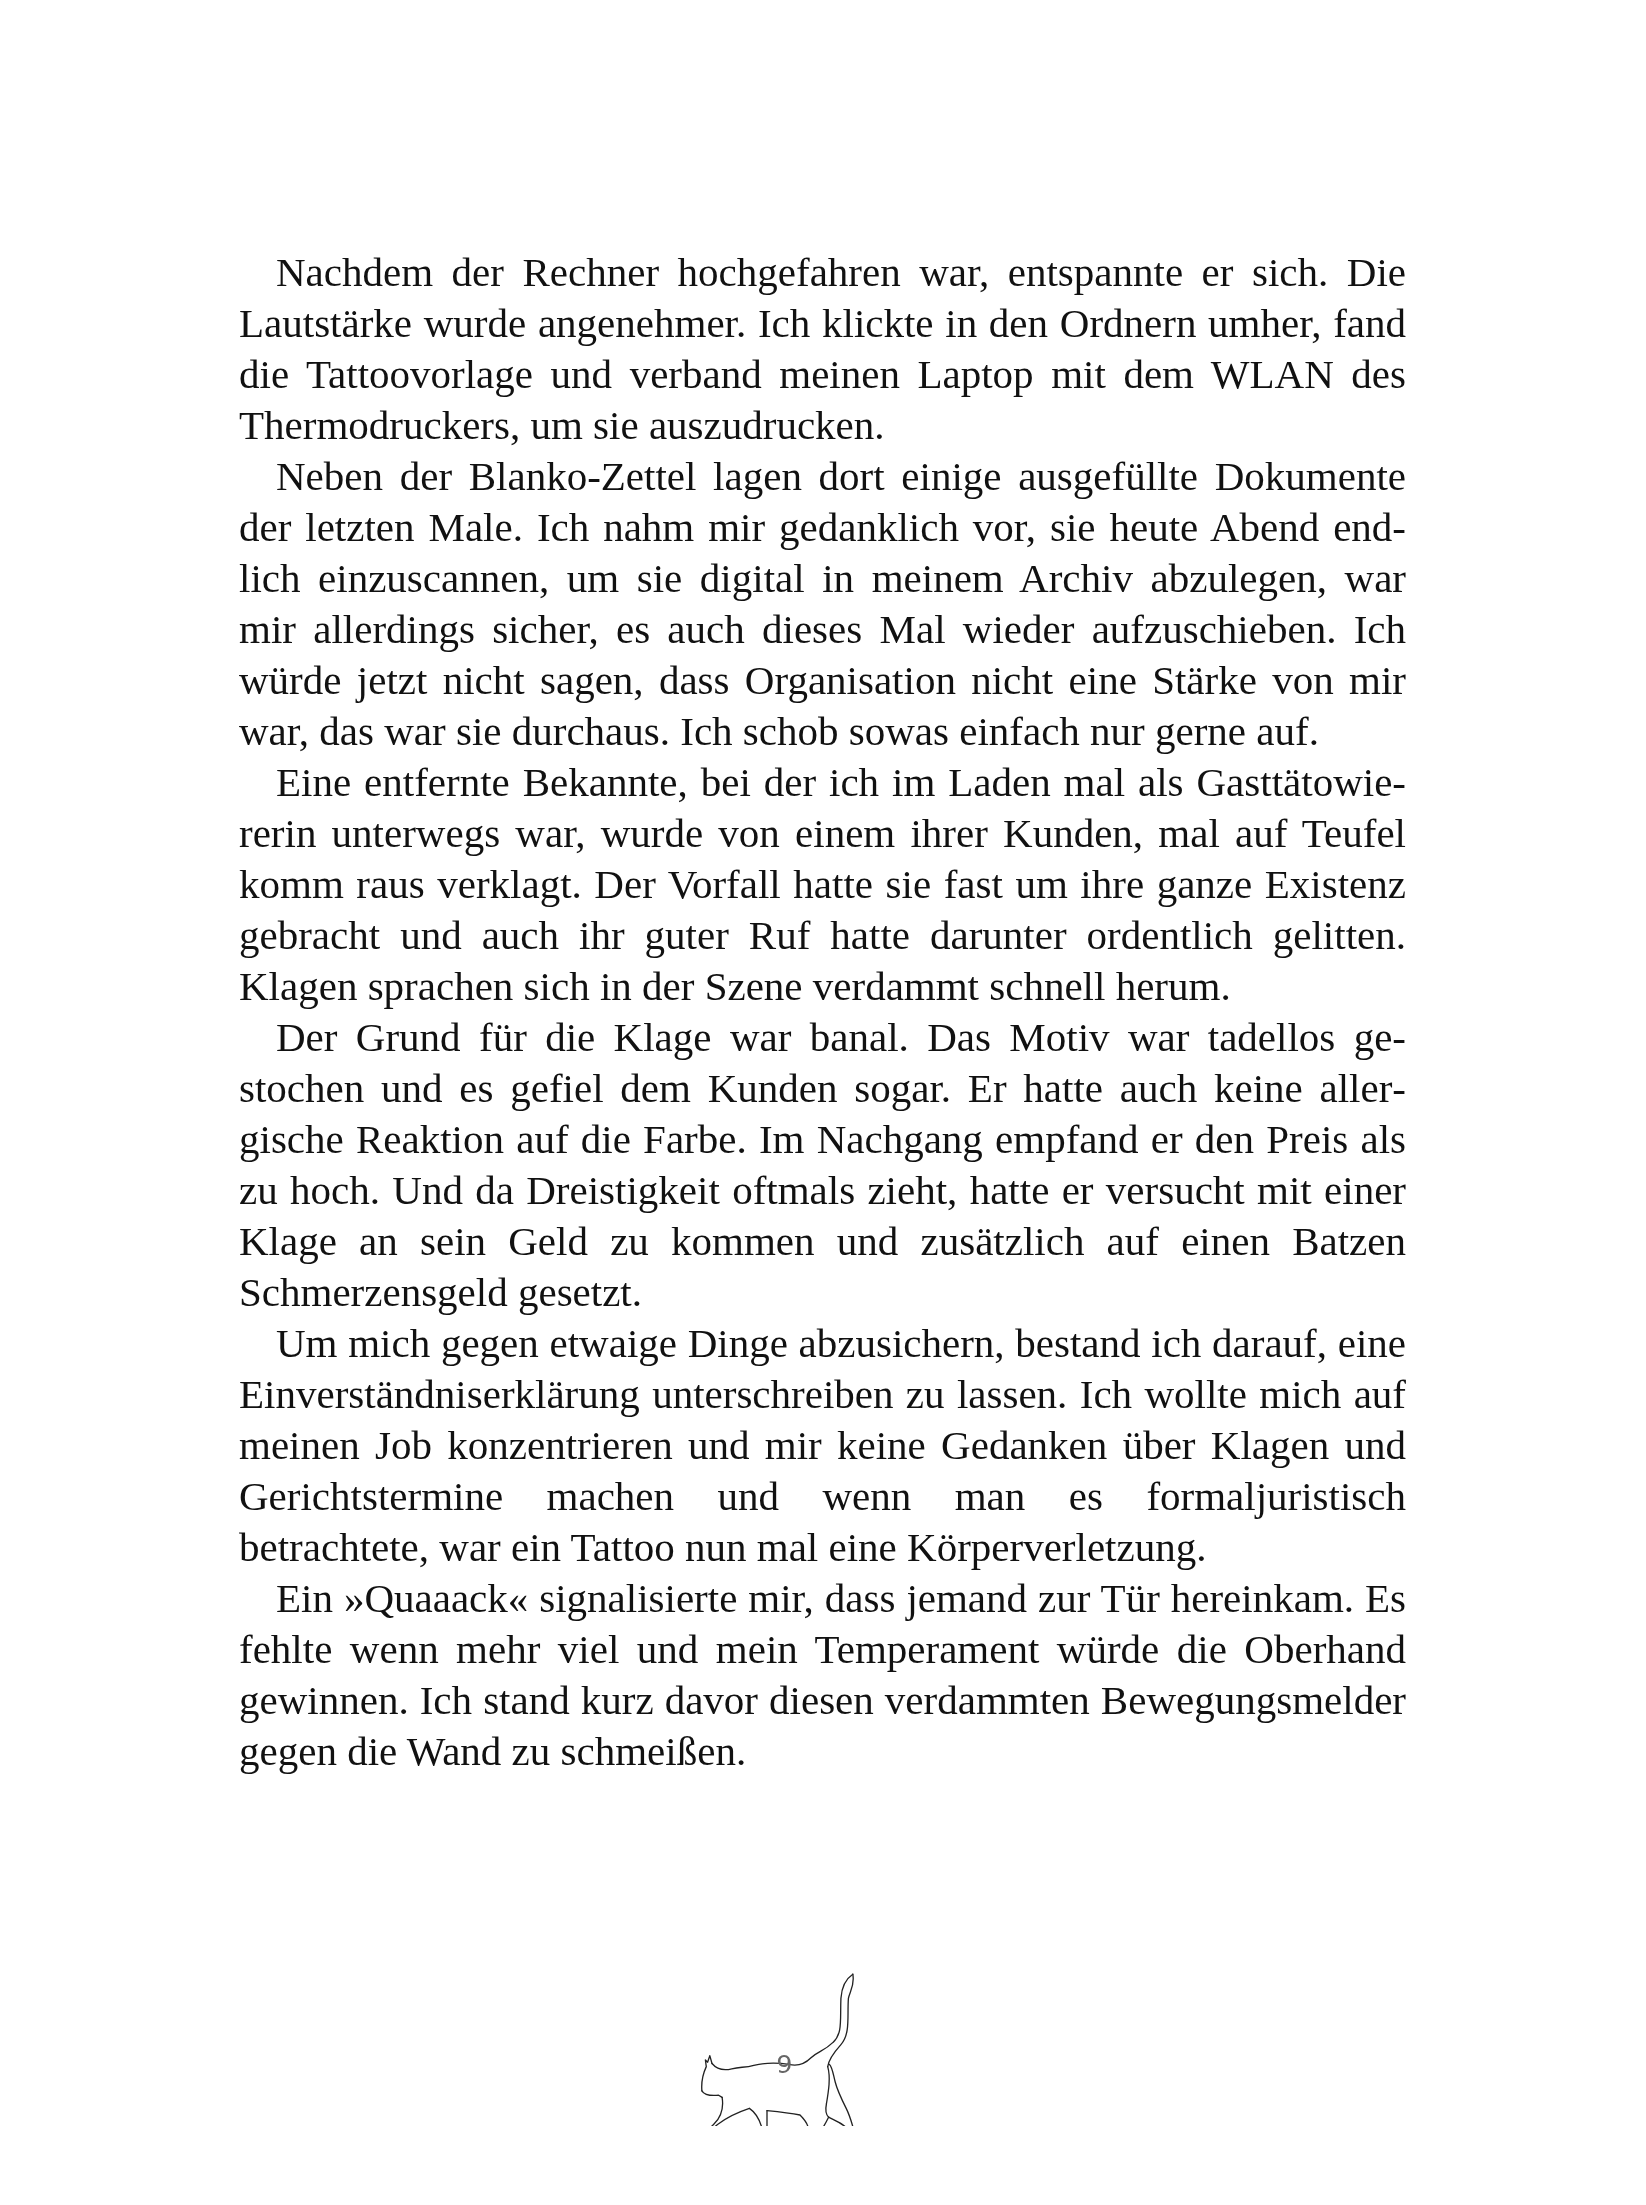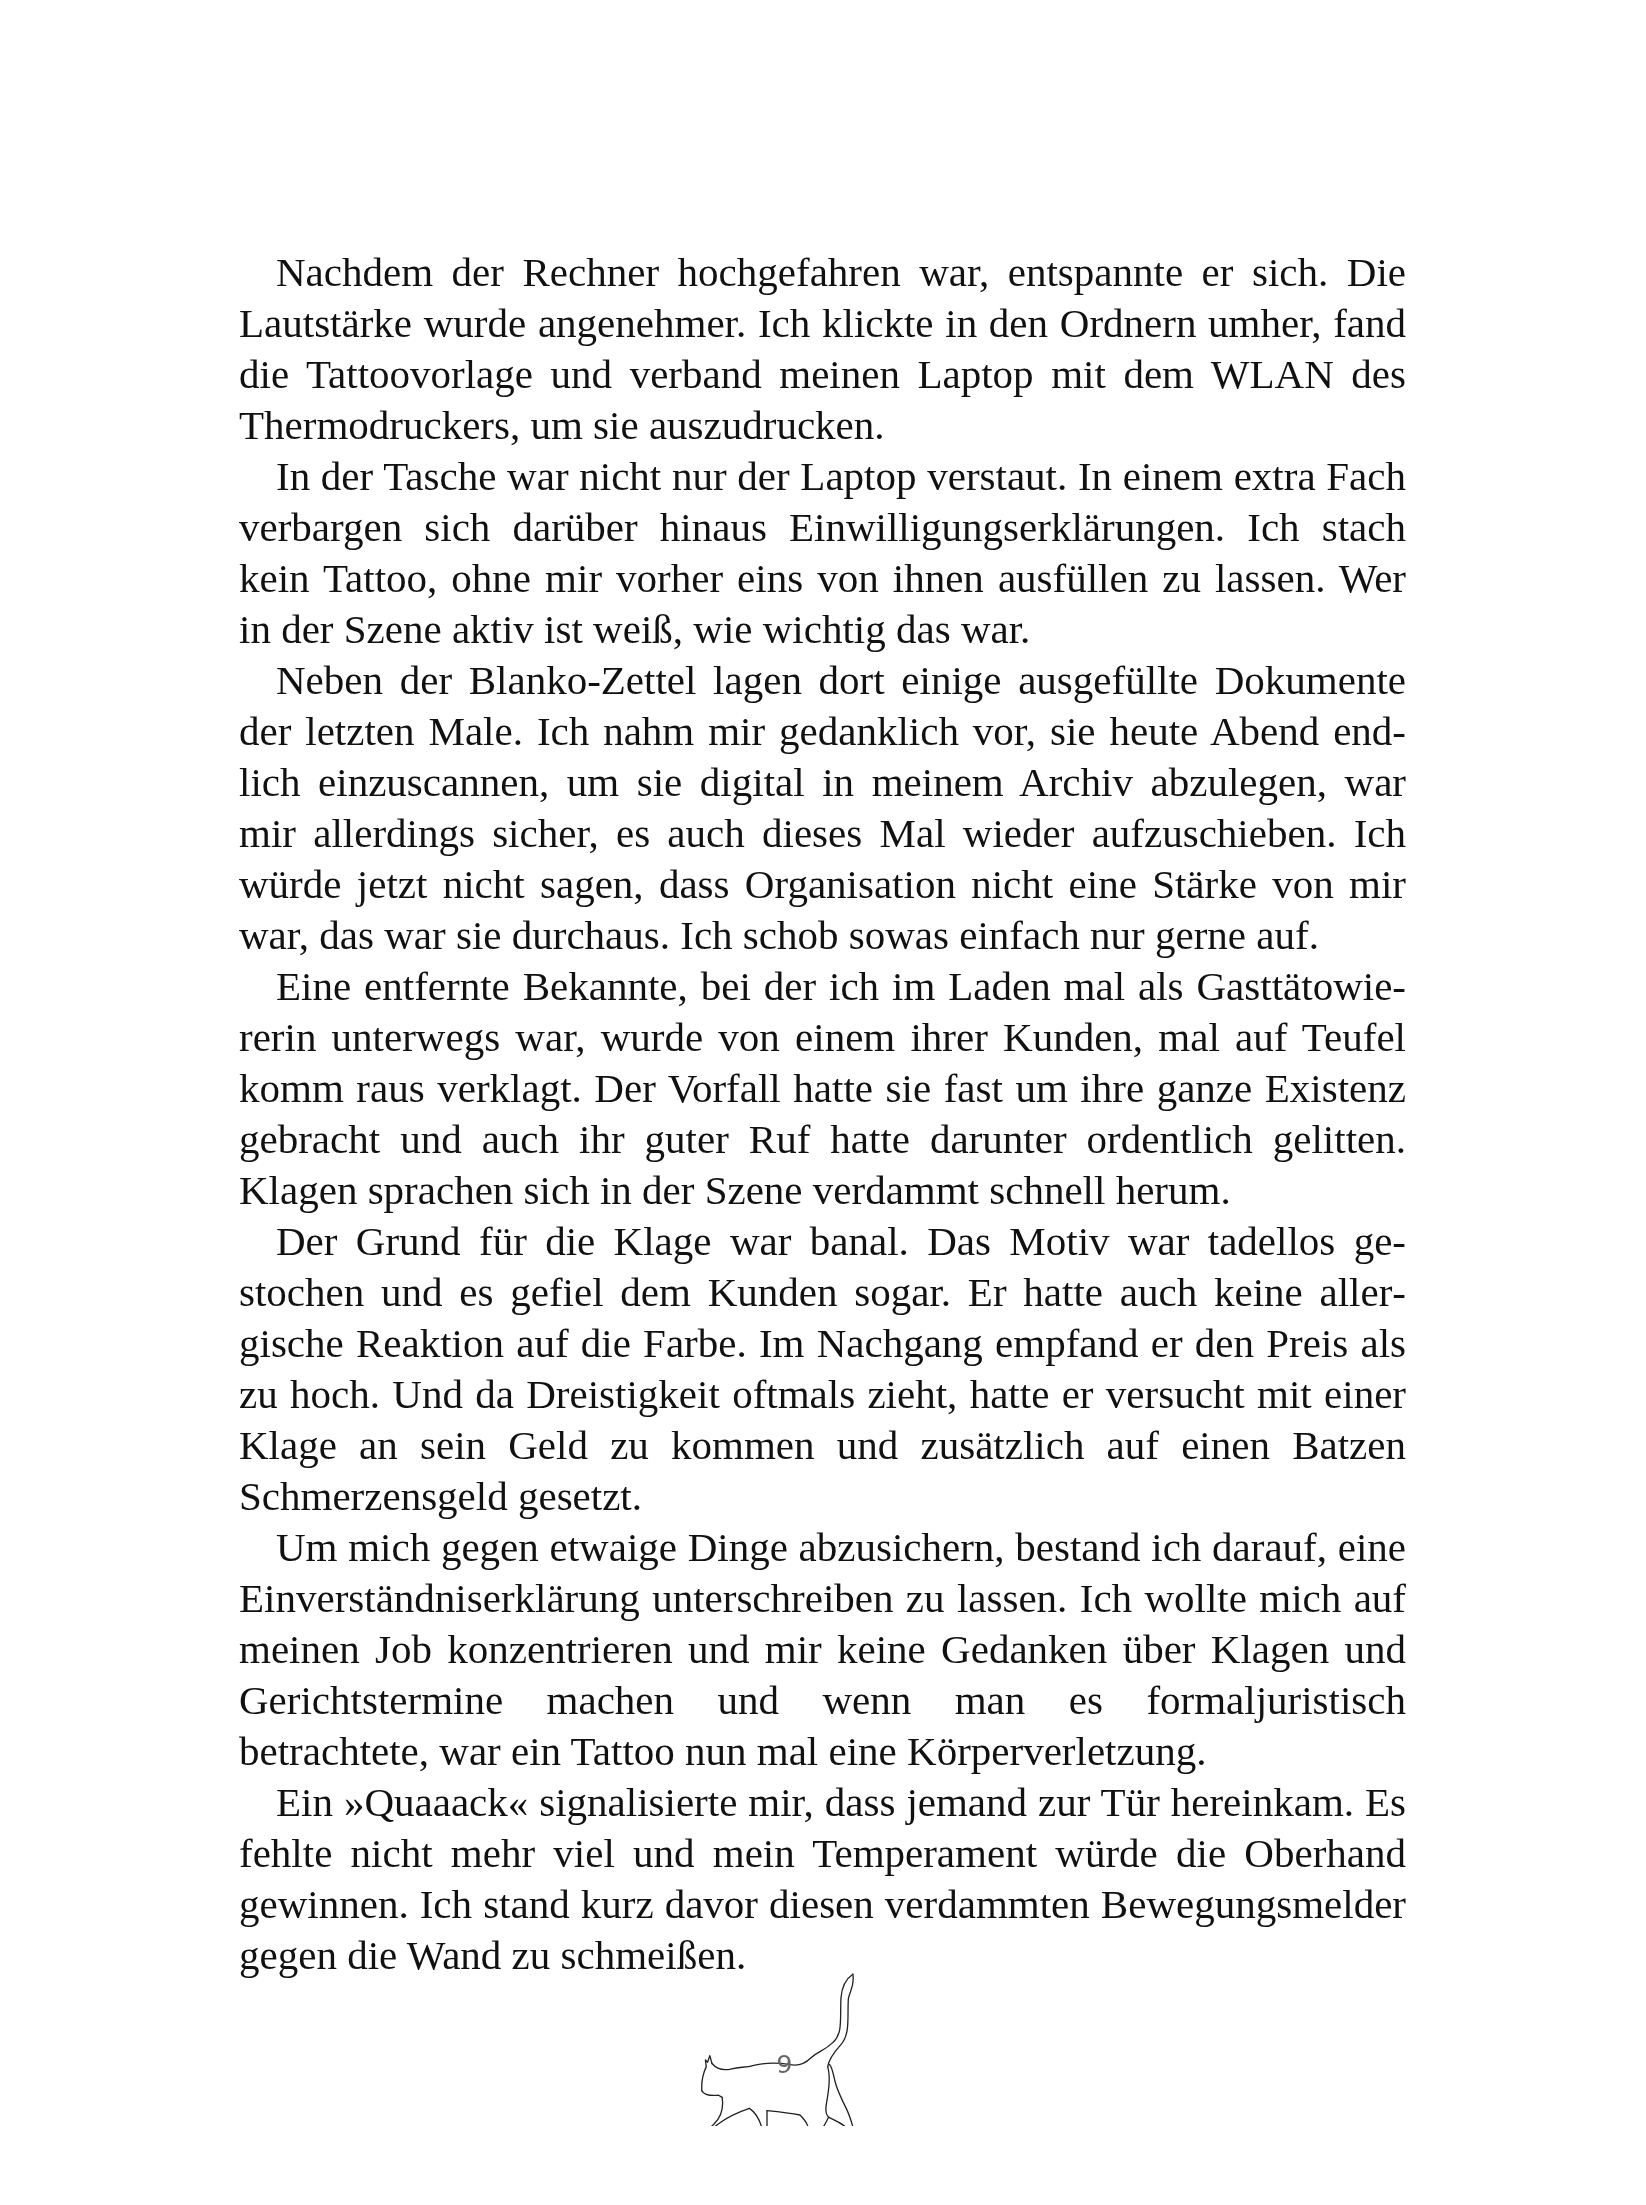--- a/index.html
+++ b/index.html
@@ -40,26 +40,25 @@
     font-size: 25.6px;
     color: #666666;
   }
 </style>
 </head>
 <body>
 
 <div class="page">
   <div class="text-block">
     <p>Nachdem der Rechner hochgefahren war, entspannte er sich. Die Lautstärke wurde angenehmer. Ich klickte in den Ordnern umher, fand die Tattoovorlage und verband meinen Laptop mit dem WLAN des Thermodruckers, um sie auszudrucken.</p>
-    <p>In der Tasche war nicht nur der Laptop verstaut. In einem extra Fach verbargen sich darüber hinaus Einwilligungserklärungen. Ich stach kein Tattoo, ohne mir vorher eins von ihnen ausfüllen zu lassen. Wer in der Szene aktiv ist weiß, wie wichtig das war.</p>
     <p>Neben der Blanko-Zettel lagen dort einige ausgefüllte Dokumente der letzten Male. Ich nahm mir gedanklich vor, sie heute Abend end­lich einzuscannen, um sie digital in meinem Archiv abzulegen, war mir allerdings sicher, es auch dieses Mal wieder aufzuschieben. Ich würde jetzt nicht sagen, dass Organisation nicht eine Stärke von mir war, das war sie durchaus. Ich schob sowas einfach nur gerne auf.</p>
     <p>Eine entfernte Bekannte, bei der ich im Laden mal als Gasttätowie­rerin unterwegs war, wurde von einem ihrer Kunden, mal auf Teufel komm raus verklagt. Der Vorfall hatte sie fast um ihre ganze Existenz gebracht und auch ihr guter Ruf hatte darunter ordentlich gelitten. Klagen sprachen sich in der Szene verdammt schnell herum.</p>
     <p>Der Grund für die Klage war banal. Das Motiv war tadellos ge­stochen und es gefiel dem Kunden sogar. Er hatte auch keine aller­gische Reaktion auf die Farbe. Im Nachgang empfand er den Preis als zu hoch. Und da Dreistigkeit oftmals zieht, hatte er versucht mit einer Klage an sein Geld zu kommen und zusätzlich auf einen Batzen Schmerzensgeld gesetzt.</p>
     <p>Um mich gegen etwaige Dinge abzusichern, bestand ich darauf, eine Einverständniserklärung unterschreiben zu lassen. Ich wollte mich auf meinen Job konzentrieren und mir keine Gedanken über Klagen und Gerichtstermine machen und wenn man es formaljuris­tisch betrachtete, war ein Tattoo nun mal eine Körperverletzung.</p>
-    <p>Ein »Quaaack« signalisierte mir, dass jemand zur Tür hereinkam. Es fehlte nicht mehr viel und mein Temperament würde die Ober­hand gewinnen. Ich stand kurz davor diesen verdammten Bewegungs­melder gegen die Wand zu schmeißen.</p>
+    <p>Ein »Quaaack« signalisierte mir, dass jemand zur Tür hereinkam. Es fehlte wenn mehr viel und mein Temperament würde die Ober­hand gewinnen. Ich stand kurz davor diesen verdammten Bewegungs­melder gegen die Wand zu schmeißen.</p>
   </div>
 
   <div class="footer-ornament">
     <svg viewBox="0 0 400 350" xmlns="http://www.w3.org/2000/svg" fill="none" stroke="#222" stroke-width="3" stroke-linecap="round" stroke-linejoin="round">
 
       <path d="M345 5 C 330 15, 320 30, 318 60 C 316 110, 322 140, 300 160 C 280 180, 265 180, 250 195 C 235 210, 220 215, 200 210 C 170 205, 150 205, 120 212 C 100 218, 90 215, 70 220 C 50 225, 35 220, 25 208"></path>
       <path d="M345 5 C 350 30, 338 45, 335 60 C 332 100, 340 140, 318 165 C 300 185, 290 200, 288 215"></path>
 
       <path d="M25 208 L 20 190 L 15 205 L 10 200 L 12 215 C 5 230, 0 245, 2 270"></path>
       <path d="M2 270 C 8 280, 20 282, 40 280 L 48 285"></path>

